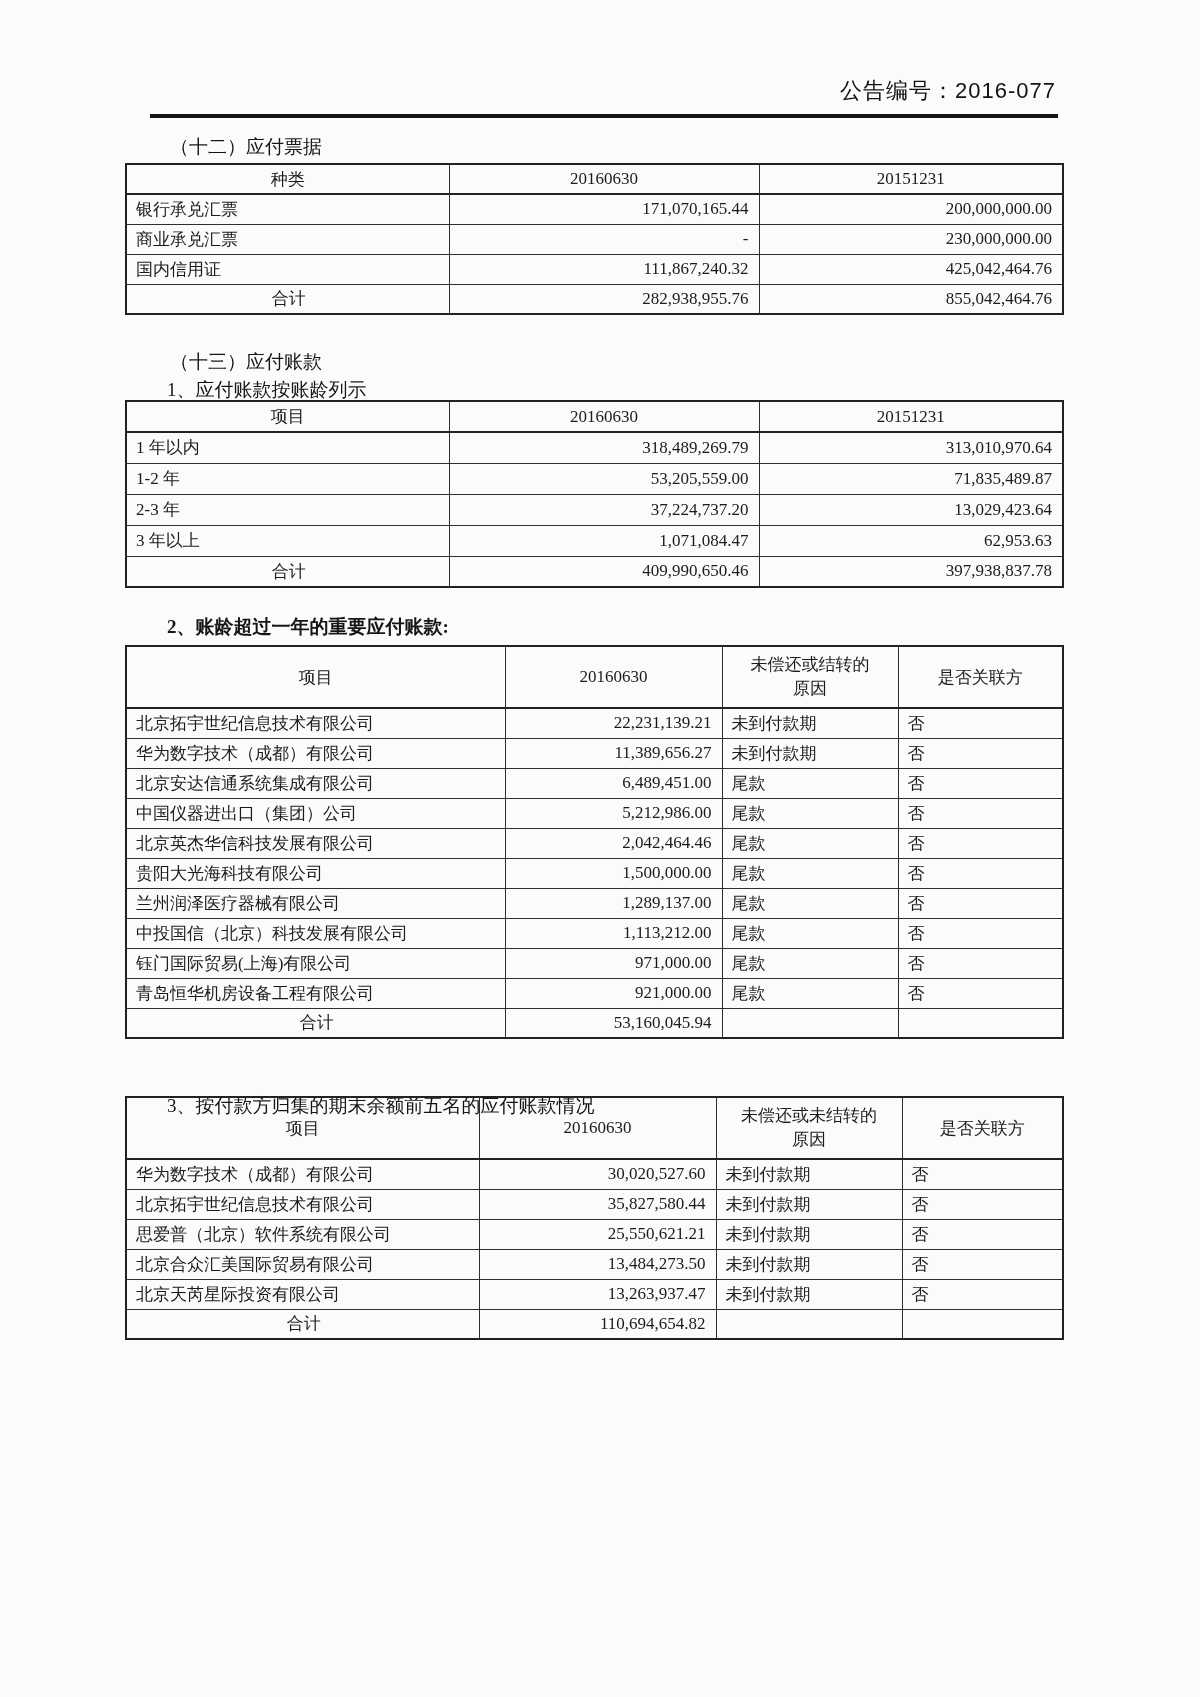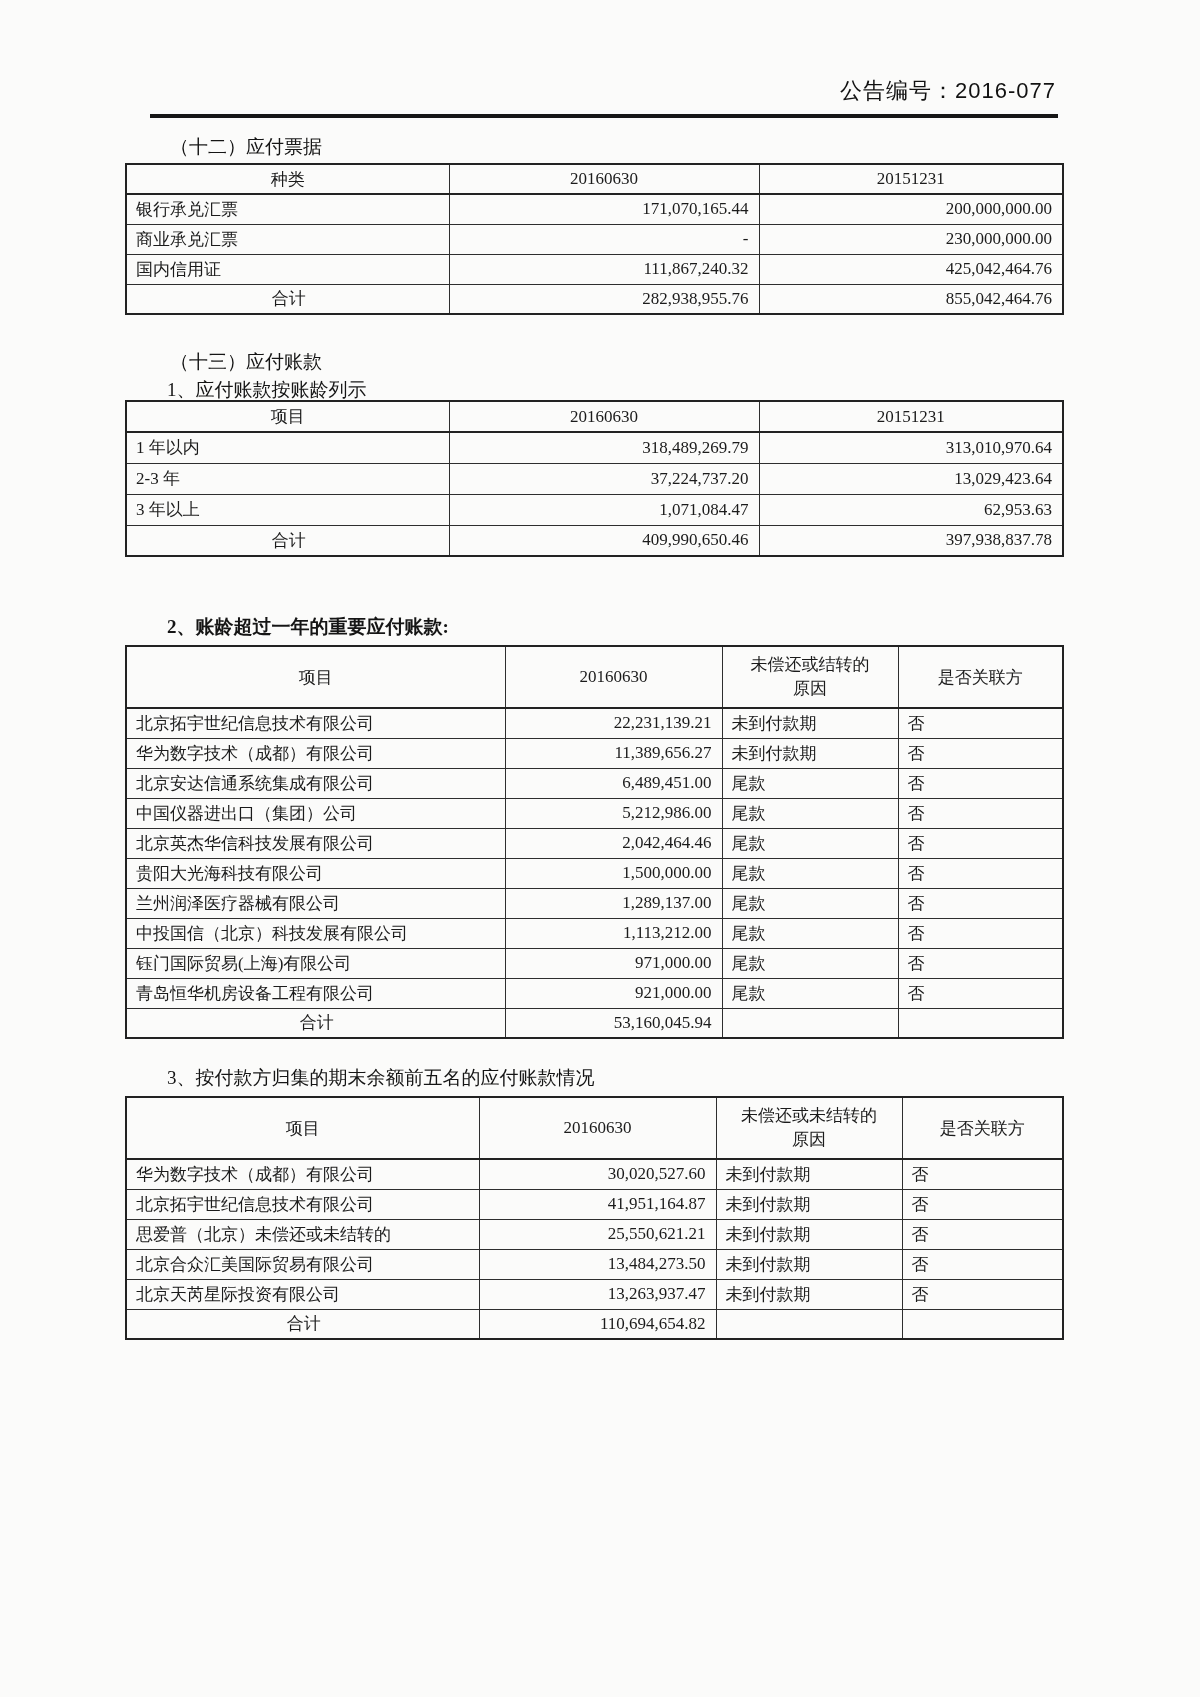--- a/index.html
+++ b/index.html
@@ -18,21 +18,21 @@
   }
   .top-rule {
     position:absolute; top:114px; left:150px;
     width:908px; height:4px; background:#161616;
   }
   .sec-title { position:absolute; font-size:19px; color:#151515; white-space:nowrap; }
   #sec12-title { top:134px; left:170px; }
   #sec13-title { top:349px; left:170px; }
   #sub1-title  { top:377px; left:167px; }
   #sub2-title  { top:614px; left:167px;font-weight:bold; }
-  #sub3-title  { top:1065px; left:167px; }
+  #sub3-title  { top:1093px; left:167px; }
 
   table {
     position:absolute; left:125px; width:937px;
     border-collapse:collapse; table-layout:fixed;
     border:2px solid #222;
   }
   #table-notes  { top:163px; }
   #table-aging  { top:400px; }
   #table-over1y { top:645px; }
   #table-top5   { top:1096px; }
@@ -114,20 +114,25 @@
       <th>20151231</th>
     </tr>
   </thead>
   <tbody>
     <tr>
       <td class="l">1 年以内</td>
       <td class="r">318,489,269.79</td>
       <td class="r">313,010,970.64</td>
     </tr>
     <tr>
+      <td class="l">1-2 年</td>
+      <td class="r">53,205,559.00</td>
+      <td class="r">71,835,489.87</td>
+    </tr>
+    <tr>
       <td class="l">2-3 年</td>
       <td class="r">37,224,737.20</td>
       <td class="r">13,029,423.64</td>
     </tr>
     <tr>
       <td class="l">3 年以上</td>
       <td class="r">1,071,084.47</td>
       <td class="r">62,953.63</td>
     </tr>
     <tr>
@@ -250,26 +255,26 @@
   </thead>
   <tbody>
     <tr>
       <td class="l">华为数字技术（成都）有限公司</td>
       <td class="r">30,020,527.60</td>
       <td class="l">未到付款期</td>
       <td class="l">否</td>
     </tr>
     <tr>
       <td class="l">北京拓宇世纪信息技术有限公司</td>
-      <td class="r">41,951,164.87</td>
-      <td class="l">未到付款期</td>
-      <td class="l">否</td>
-    </tr>
-    <tr>
-      <td class="l">思爱普（北京）未偿还或未结转的</td>
+      <td class="r">35,827,580.44</td>
+      <td class="l">未到付款期</td>
+      <td class="l">否</td>
+    </tr>
+    <tr>
+      <td class="l">思爱普（北京）软件系统有限公司</td>
       <td class="r">25,550,621.21</td>
       <td class="l">未到付款期</td>
       <td class="l">否</td>
     </tr>
     <tr>
       <td class="l">北京合众汇美国际贸易有限公司</td>
       <td class="r">13,484,273.50</td>
       <td class="l">未到付款期</td>
       <td class="l">否</td>
     </tr>

